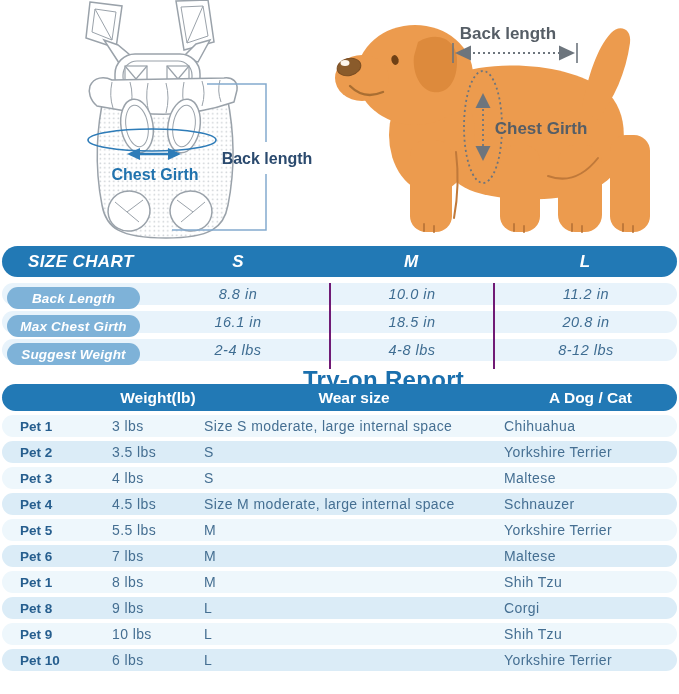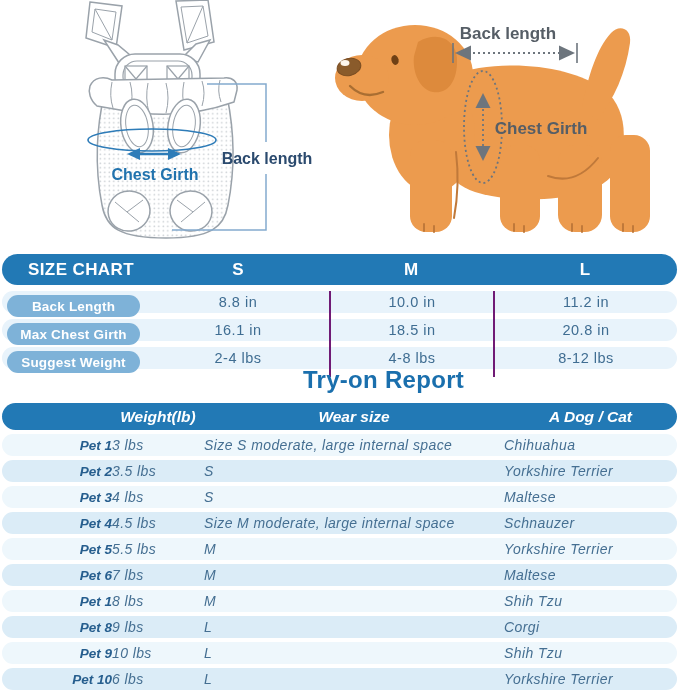--- a/index.html
+++ b/index.html
@@ -6,42 +6,42 @@
   body{width:679px;height:694px;font-family:"Liberation Sans",sans-serif;-webkit-font-smoothing:antialiased;}
   .page{position:relative;width:679px;height:694px;overflow:hidden;background:#fff;}
 
   
   .illus{position:absolute;top:0;left:0;width:679px;height:248px;}
   .illus svg{position:absolute;top:0;}
   .svg-carrier{left:0;}
   .svg-dog{left:320px;}
 
   
-  .size-chart{position:absolute;top:254px;left:0;width:679px;}
+  .size-chart{position:absolute;top:246px;left:0;width:679px;font-style:italic;}
   .sc-grid{display:grid;grid-template-columns:145px 182px 164px 1fr;align-items:center;margin:0 2px;}
   .sc-header{height:31px;background:#2279b5;border-radius:16px;color:#fff;font-weight:bold;}
   .sc-title{padding-left:26px;font-size:17px;letter-spacing:.4px;}
   .sc-col{text-align:center;font-size:17px;}
   .sc-row{height:22px;background:#e8f3fb;border-radius:11px;margin-top:6px;}
   .sc-label-cell{height:22px;}
   .sc-pill{margin-left:5px;width:133px;height:22px;background:#7eb2d8;border-radius:11px;color:#fff;
            font-weight:bold;font-size:13.5px;display:flex;align-items:center;justify-content:center;letter-spacing:.2px;}
   .sc-val{text-align:center;font-size:14.5px;color:#3f6d92;letter-spacing:.5px;height:30px;line-height:22px;}
   .div-left{border-left:2px solid #701a75;}
 
   
   .try-title{position:absolute;top:366px;left:0;width:679px;text-align:center;
              font-size:24px;font-weight:bold;color:#1a6fad;letter-spacing:.3px;padding-left:44px;}
-  .try-on{position:absolute;top:403px;left:0;width:679px;font-style:italic;}
+  .try-on{position:absolute;top:384px;left:0;width:679px;}
   .to-grid{display:grid;grid-template-columns:110px 92px 300px 1fr;align-items:center;margin:0 2px;}
   .to-header{height:27px;background:#2279b5;border-radius:14px;color:#fff;font-weight:bold;font-size:15.5px;}
   .to-header div{text-align:center;}
   .to-row{height:22px;border-radius:11px;margin-top:4px;background:#eef7fc;}
   .to-row.alt{background:#dbecf7;}
-  .to-pet{text-align:right;font-weight:bold;font-size:13.5px;color:#265e8e;padding-left:18px;}
+  .to-pet{text-align:left;font-weight:bold;font-size:13.5px;color:#265e8e;padding-left:18px;}
   .to-val{font-size:14px;color:#456f92;letter-spacing:.4px;}
 </style>
 </head>
 <body>
 
 <div class="page">
 
   <div class="illus">
 
     <svg class="svg-carrier" width="320" height="248" viewBox="0 0 320 248">

